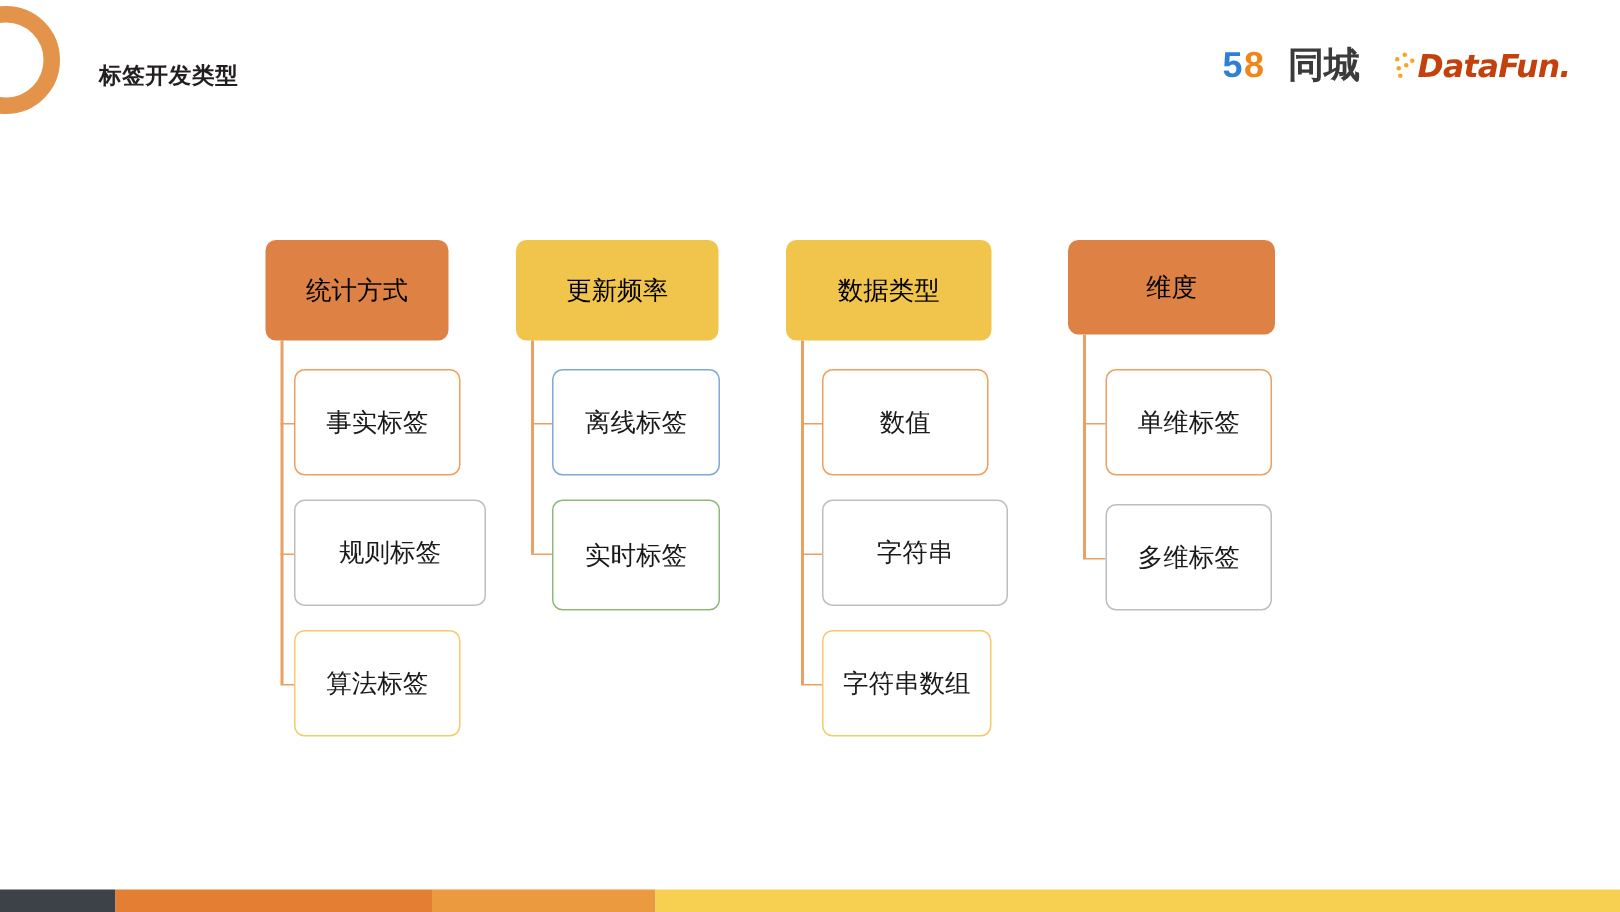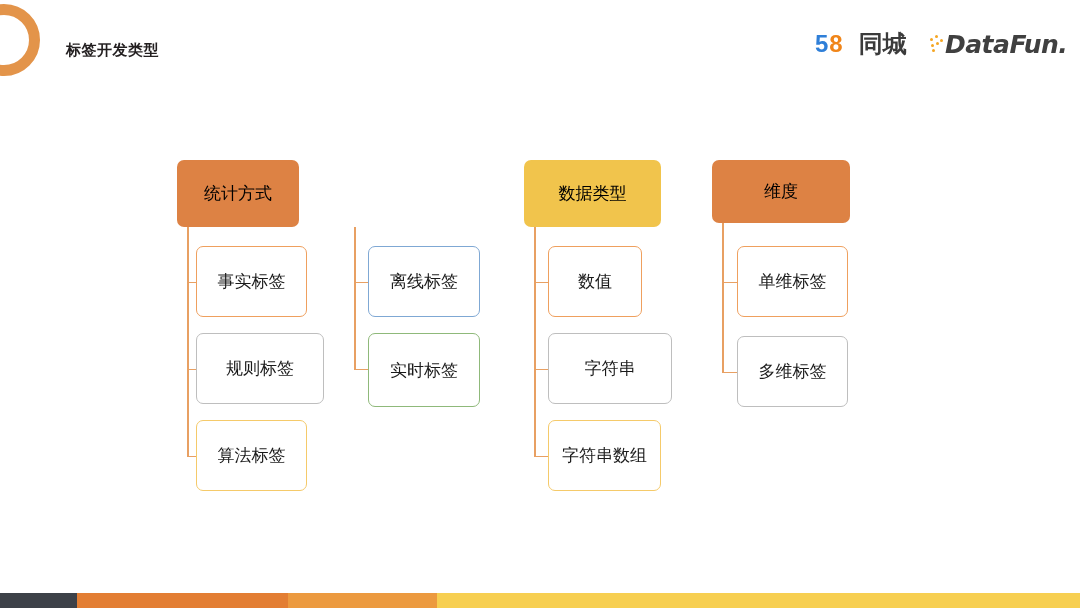--- a/index.html
+++ b/index.html
@@ -88,24 +88,24 @@
   }
   .logo-datafun .dots i {
     position: absolute;
     width: 3px;
     height: 3px;
     background: #F5A623;
     border-radius: 50%;
   }
   .logo-datafun .word {
     font-family: "DejaVu Sans", sans-serif;
-    font-size: 25px;
+    font-size: 21px;
     font-weight: bold;
     font-style: italic;
-    color: #404040;
+    color: #c2410c;
     line-height: 1;
     letter-spacing: -0.5px;
   }
 
   
   .diagram {
     position: absolute;
     left: 0;
     top: 0;
     width: 1080px;
@@ -182,29 +182,30 @@
 
   <div class="diagram" id="diagram">
       <div class="node-head" style="left: 177px; top: 160px; width: 122px; height: 67px; background: rgb(221, 130, 68);">统计方式</div>
       <div class="conn-v" style="left: 187px; top: 227px; height: 228.5px; background: rgb(232, 160, 99);"></div>
       <div class="conn-h" style="left: 187px; top: 281.5px; width: 9px; background: rgb(232, 160, 99);"></div>
       <div class="node-child" style="left: 196px; top: 246px; width: 111px; height: 71px; border-color: rgb(239, 160, 94);">事实标签</div>
       <div class="conn-h" style="left: 187px; top: 368.5px; width: 9px; background: rgb(232, 160, 99);"></div>
       <div class="node-child" style="left: 196px; top: 333px; width: 128px; height: 71px; border-color: rgb(190, 190, 190);">规则标签</div>
       <div class="conn-h" style="left: 187px; top: 455.5px; width: 9px; background: rgb(232, 160, 99);"></div>
       <div class="node-child" style="left: 196px; top: 420px; width: 111px; height: 71px; border-color: rgb(245, 202, 106);">算法标签</div>
+      <div class="node-head" style="left: 344px; top: 160px; width: 135px; height: 67px; background: rgb(241, 196, 76);">更新频率</div>
       <div class="conn-v" style="left: 354px; top: 227px; height: 141.5px; background: rgb(232, 160, 99);"></div>
       <div class="conn-h" style="left: 354px; top: 281.5px; width: 14px; background: rgb(232, 160, 99);"></div>
       <div class="node-child" style="left: 368px; top: 246px; width: 112px; height: 71px; border-color: rgb(127, 168, 212);">离线标签</div>
       <div class="conn-h" style="left: 354px; top: 368.5px; width: 14px; background: rgb(232, 160, 99);"></div>
       <div class="node-child" style="left: 368px; top: 333px; width: 112px; height: 74px; border-color: rgb(143, 185, 122);">实时标签</div>
       <div class="node-head" style="left: 524px; top: 160px; width: 137px; height: 67px; background: rgb(241, 196, 76);">数据类型</div>
       <div class="conn-v" style="left: 534px; top: 227px; height: 228.5px; background: rgb(232, 160, 99);"></div>
       <div class="conn-h" style="left: 534px; top: 281.5px; width: 14px; background: rgb(232, 160, 99);"></div>
-      <div class="node-child" style="left: 548px; top: 246px; width: 94px; height: 71px; border-color: rgb(239, 160, 94);">数值</div>
+      <div class="node-child" style="left: 548px; top: 246px; width: 111px; height: 71px; border-color: rgb(239, 160, 94);">数值</div>
       <div class="conn-h" style="left: 534px; top: 368.5px; width: 14px; background: rgb(232, 160, 99);"></div>
       <div class="node-child" style="left: 548px; top: 333px; width: 124px; height: 71px; border-color: rgb(190, 190, 190);">字符串</div>
       <div class="conn-h" style="left: 534px; top: 455.5px; width: 14px; background: rgb(232, 160, 99);"></div>
       <div class="node-child" style="left: 548px; top: 420px; width: 113px; height: 71px; border-color: rgb(245, 202, 106);">字符串数组</div>
       <div class="node-head" style="left: 712px; top: 160px; width: 138px; height: 63px; background: rgb(221, 130, 68);">维度</div>
       <div class="conn-v" style="left: 722px; top: 223px; height: 148.5px; background: rgb(232, 160, 99);"></div>
       <div class="conn-h" style="left: 722px; top: 281.5px; width: 15px; background: rgb(232, 160, 99);"></div>
       <div class="node-child" style="left: 737px; top: 246px; width: 111px; height: 71px; border-color: rgb(239, 160, 94);">单维标签</div>
       <div class="conn-h" style="left: 722px; top: 371.5px; width: 15px; background: rgb(232, 160, 99);"></div>
       <div class="node-child" style="left: 737px; top: 336px; width: 111px; height: 71px; border-color: rgb(190, 190, 190);">多维标签</div>

